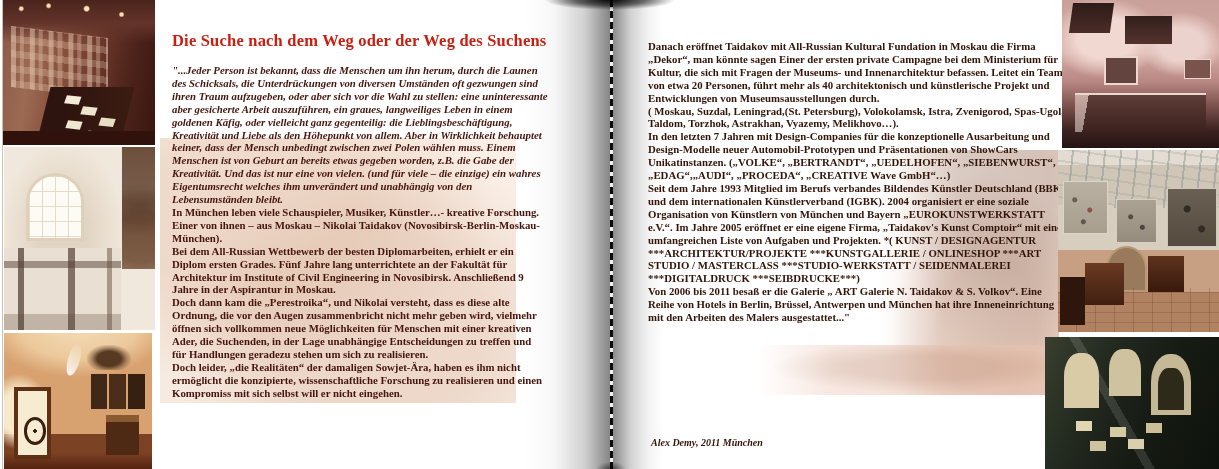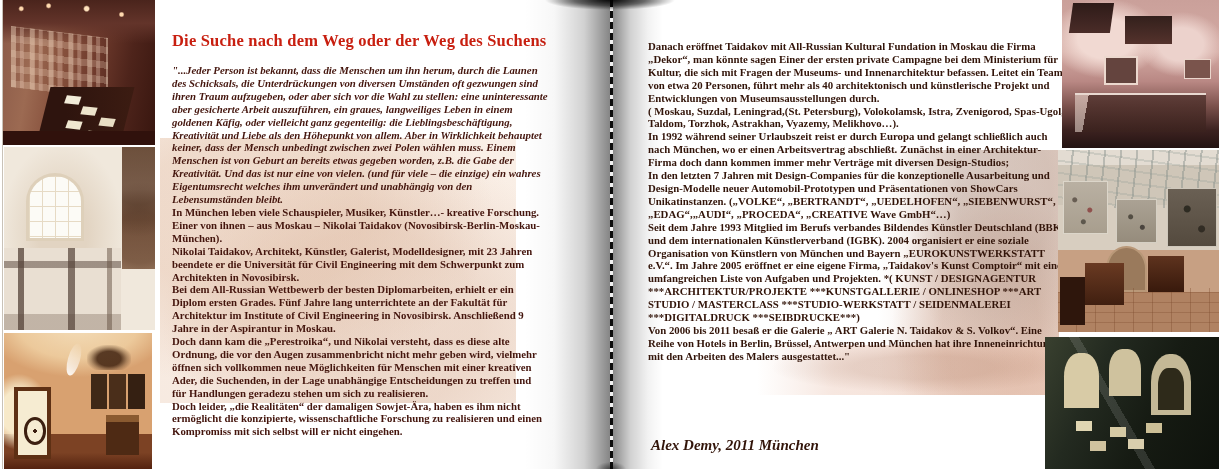--- a/index.html
+++ b/index.html
@@ -11,21 +11,21 @@
               font-size:16.5px;font-weight:bold;color:#c81f10;letter-spacing:.2px;}
   .body-left{position:absolute;left:172px;top:64px;width:376px;z-index:2;
              font-size:10.8px;line-height:12.9px;font-weight:bold;color:#44150d;}
   .body-left .para{margin:0;}
   .para.italic{font-style:italic;}
   
   .body-right{position:absolute;left:648px;top:40px;width:420px;z-index:2;
               font-size:10.8px;line-height:12.9px;font-weight:bold;color:#321409;}
   .body-right .para{margin:0;}
   .signature{position:absolute;left:651px;top:437px;z-index:2;
-             font-size:15px;font-weight:bold;font-style:italic;color:#321409;}
+             font-size:10px;font-weight:bold;font-style:italic;color:#321409;}
   
   .spine-left{left:524px;top:0;width:86px;height:469px;
       background:linear-gradient(to right,rgba(0,0,0,0) 0%,rgba(0,0,0,.03) 35%,rgba(0,0,0,.18) 70%,rgba(0,0,0,.48) 100%);}
   .spine-line{left:610px;top:0;width:3px;height:469px;
       background:repeating-linear-gradient(180deg,#0c0c0c 0 7px,#f2f2f2 7px 11px);}
   .spine-right{left:613px;top:0;width:50px;height:469px;
       background:linear-gradient(to right,rgba(0,0,0,.46) 0%,rgba(0,0,0,.18) 35%,rgba(0,0,0,.05) 70%,rgba(0,0,0,0) 100%);}
   .spine-top{left:545px;top:0;width:130px;height:11px;
       background:radial-gradient(ellipse 65px 10px at 50% 0%,rgba(0,0,0,.92) 0%,rgba(0,0,0,.55) 55%,rgba(0,0,0,0) 100%);}
   .spine-bottom{left:592px;top:459px;width:38px;height:10px;
@@ -185,39 +185,37 @@
     <div class="plb-pics"></div>
     <div class="plb-ped"></div>
   </div>
 
   <div class="abs fade-left"></div>
 
   <h1 class="page-title">Die Suche nach dem Weg oder der Weg des Suchens</h1>
   <div class="body-left">
       <div class="para italic">"...Jeder Person ist bekannt, dass die Menschen um ihn herum, durch die Launen des Schicksals, die Unterdrückungen von diversen Umständen oft gezwungen sind ihren Traum aufzugeben, oder aber sich vor die Wahl zu stellen: eine uninteressante aber gesicherte Arbeit auszuführen, ein graues, langweiliges Leben in einem goldenen Käfig, oder vielleicht ganz gegenteilig: die Lieblingsbeschäftigung, Kreativität und Liebe als den Höhepunkt von allem. Aber in Wirklichkeit behauptet keiner, dass der Mensch unbedingt zwischen zwei Polen wählen muss. Einem Menschen ist von Geburt an bereits etwas gegeben worden, z.B. die Gabe der Kreativität. Und das ist nur eine von vielen. (und für viele – die einzige) ein wahres Eigentumsrecht welches ihm unverändert und unabhängig von den Lebensumständen bleibt.</div>
       <div class="para">In München leben viele Schauspieler, Musiker, Künstler…- kreative Forschung. Einer von ihnen – aus Moskau – Nikolai Taidakov (Novosibirsk-Berlin-Moskau-München).</div>
-      <div class="para">Nikolai Taidakov, Architekt, Künstler, Galerist, Modelldesigner, mit 23 Jahren beendete er die Universität für Civil Engineering mit dem Schwerpunkt zum Architekten in Novosibirsk.</div>
       <div class="para">Bei dem All-Russian Wettbewerb der besten Diplomarbeiten, erhielt er ein Diplom ersten Grades. Fünf Jahre lang unterrichtete an der Fakultät für Architektur im Institute of Civil Engineering in Novosibirsk. Anschließend 9 Jahre in der Aspirantur in Moskau.</div>
       <div class="para">Doch dann kam die „Perestroika“, und Nikolai versteht, dass es diese alte Ordnung, die vor den Augen zusammenbricht nicht mehr geben wird, vielmehr öffnen sich vollkommen neue Möglichkeiten für Menschen mit einer kreativen Ader, die Suchenden, in der Lage unabhängige Entscheidungen zu treffen und für Handlungen geradezu stehen um sich zu realisieren.</div>
       <div class="para">Doch leider, „die Realitäten“ der damaligen Sowjet-Ära, haben es ihm nicht ermöglicht die konzipierte, wissenschaftliche Forschung zu realisieren und einen Kompromiss mit sich selbst will er nicht eingehen.</div>
     </div>
 
   <div class="abs spine-left"></div>
   <div class="abs spine-line"></div>
   <div class="abs spine-right"></div>
   <div class="abs spine-top"></div>
   <div class="abs spine-bottom"></div>
 
   <div class="abs fade-right-mid"></div>
   <div class="abs fade-right-low"></div>
 
   <div class="body-right">
       <div class="para">Danach eröffnet Taidakov mit All-Russian Kultural Fundation in Moskau die Firma „Dekor“, man könnte sagen Einer der ersten private Campagne bei dem Ministerium für Kultur, die sich mit Fragen der Museums- und Innenarchitektur befassen. Leitet ein Team von etwa 20 Personen, führt mehr als 40 architektonisch und künstlerische Projekt und Entwicklungen von Museumsausstellungen durch.</div>
       <div class="para">( Moskau, Suzdal, Leningrad,(St. Petersburg), Volokolamsk, Istra, Zvenigorod, Spas-Ugol, Taldom, Torzhok, Astrakhan, Vyazemy, Melikhovo…).</div>
-      <div class="para">In 1992 während seiner Urlaubszeit reist er durch Europa und gelangt schließlich auch nach München, wo er einen Arbeitsvertrag abschließt. Zunächst in einer Architektur-Firma doch dann kommen immer mehr Verträge mit diversen Design-Studios;</div>
       <div class="para">In den letzten 7 Jahren mit Design-Companies für die konzeptionelle Ausarbeitung und Design-Modelle neuer Automobil-Prototypen und Präsentationen von ShowCars Unikatinstanzen. („VOLKE“, „BERTRANDT“, „UEDELHOFEN“, „SIEBENWURST“, „EDAG“,„AUDI“, „PROCEDA“, „CREATIVE Wave GmbH“…)</div>
       <div class="para">Seit dem Jahre 1993 Mitglied im Berufs verbandes Bildendes Künstler Deutschland (BBK) und dem internationalen Künstlerverband (IGBK). 2004 organisiert er eine soziale Organisation von Künstlern von München und Bayern „EUROKUNSTWERKSTATT e.V.“. Im Jahre 2005 eröffnet er eine eigene Firma, „Taidakov's Kunst Comptoir“ mit einer umfangreichen Liste von Aufgaben und Projekten. *( KUNST / DESIGNAGENTUR ***ARCHITEKTUR/PROJEKTE ***KUNSTGALLERIE / ONLINESHOP ***ART STUDIO / MASTERCLASS ***STUDIO-WERKSTATT / SEIDENMALEREI ***DIGITALDRUCK ***SEIBDRUCKE***)</div>
       <div class="para">Von 2006 bis 2011 besaß er die Galerie „ ART Galerie N. Taidakov &amp; S. Volkov“. Eine Reihe von Hotels in Berlin, Brüssel, Antwerpen und München hat ihre Inneneinrichtung mit den Arbeiten des Malers ausgestattet..."</div>
     </div>
   <div class="signature">Alex Demy, 2011 München</div>
 
   <div class="ph prt">
     <div class="prt-cube1"></div>
     <div class="prt-cube2"></div>
     <div class="prt-art1"></div>

